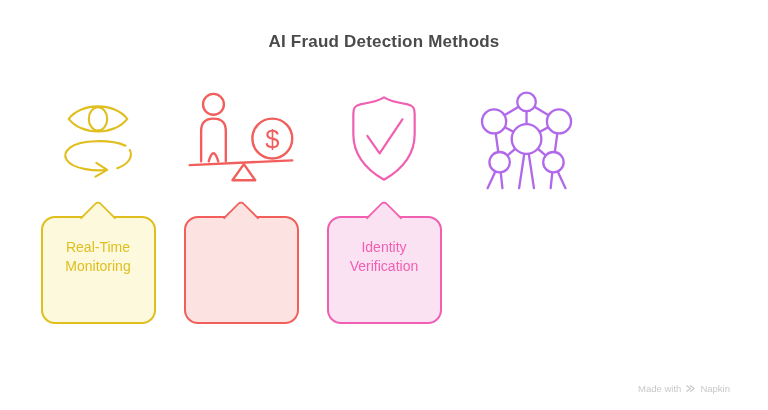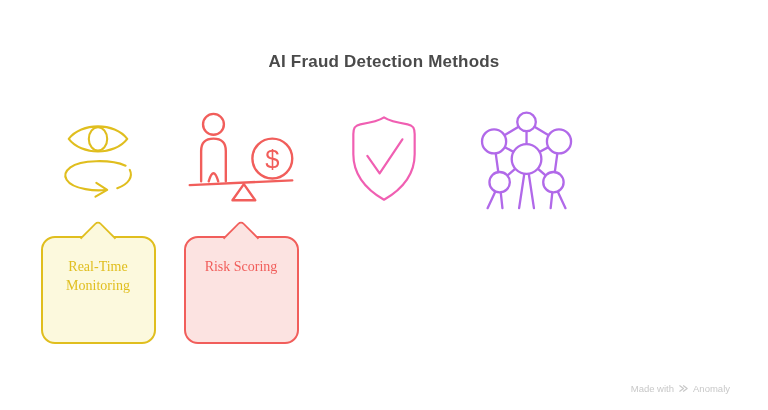--- a/index.html
+++ b/index.html
@@ -4,21 +4,21 @@
 <style>
   html, body { margin: 0; padding: 0; }
   body {
     width: 768px; height: 410px;
     background: #FFFFFF;
     font-family: "Liberation Sans", sans-serif;
     position: relative;
     overflow: hidden;
   }
   .title {
-    padding-top: 52px;
+    padding-top: 32px;
     text-align: center;
     font-size: 17px;
     font-weight: 700;
     color: #4A4A4A;
     letter-spacing: 0.2px;
   }
   .columns {
     display: flex;
     gap: 14px;
     width: 701px;
@@ -39,21 +39,20 @@
   }
   .card {
     position: relative;
     box-sizing: border-box;
     width: 115px;
     height: 108px;
     margin-top: 27px;
     background: var(--bg);
     border: 2px solid var(--accent);
     border-radius: 14px;
-    font-family: Liberation Serif, serif;
   }
   .pointer {
     position: absolute;
     top: -13px;
     left: 50%;
     width: 24px;
     height: 24px;
     transform: translateX(-50%) rotate(45deg);
     background: var(--bg);
     border-left: 2px solid var(--accent);
@@ -115,30 +114,33 @@
         <path class="stroke" d="M17 76 L17 44 C17 34 23 31 30 31 C37 31 43 34 43 44 L43 76"></path>
         <path class="stroke" d="M25 76 Q30 59 35 76"></path>
         <path class="stroke" d="M5 80 L113 75"></path>
         <path class="stroke" d="M62 79 L74 96 L50 96 Z"></path>
         <circle class="stroke" cx="92" cy="52" r="21"></circle>
         <text class="dollar-glyph" x="92" y="61.5" text-anchor="middle">$</text>
       </svg>
     </div>
     <div class="card">
       <div class="pointer"></div>
-      <div class="card-label">Risk Scoring</div>
     </div>
   </div>
 
   <div class="column" style="--accent: #F05FB2; --bg: #FBE2F2;">
     <div class="icon-box">
       <svg width="88" height="92" viewBox="0 0 100 105">
         <path class="stroke" d="M15 24 C15 17 17 14 23 13 C35 11 44 9 50 5 C56 9 65 11 77 13 C83 14 85 17 85 24 L85 47 C85 71 69 88 50 99 C31 88 15 71 15 47 Z"></path>
         <path class="stroke" d="M31 49 L45 69 L71 30"></path>
       </svg>
+    </div>
+    <div class="card">
+      <div class="pointer"></div>
+      <div class="card-label">Identity Verification</div>
     </div>
   </div>
 
   <div class="column" style="--accent: #B169E9; --bg: #F4E9FC;">
     <div class="icon-box">
       <svg width="98" height="102" viewBox="0 0 105 110">
         <g class="stroke">
           <path d="M52 15 L17 36"></path>
             <path d="M52 15 L87 36"></path>
             <path d="M52 15 L52 55"></path>
@@ -165,14 +167,14 @@
     </div>
   </div>
 
 </div>
 
 <div class="watermark">
   <span>Made with</span>
   <svg width="11" height="11" viewBox="0 0 12 12">
     <path d="M2 3 L6 6 L2 9 M6 3 L10 6 L6 9" fill="none" stroke="#C8C8C8" stroke-width="1.3" stroke-linecap="round" stroke-linejoin="round"></path>
   </svg>
-  <span>Anomaly</span>
+  <span>Napkin</span>
 </div>
 
 </body></html>

